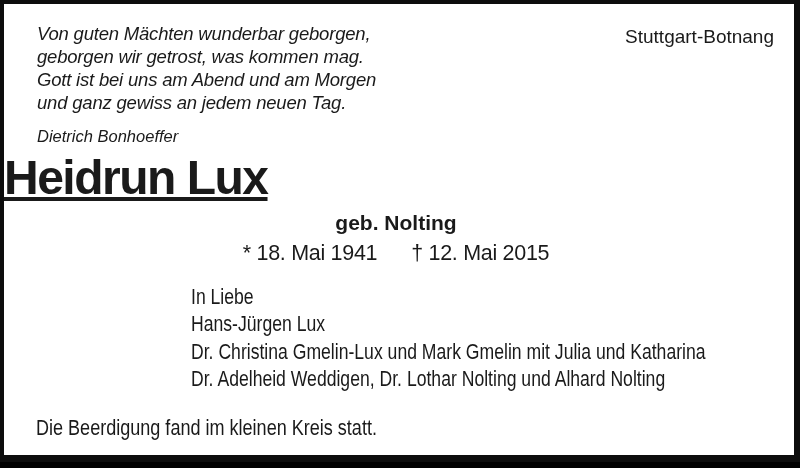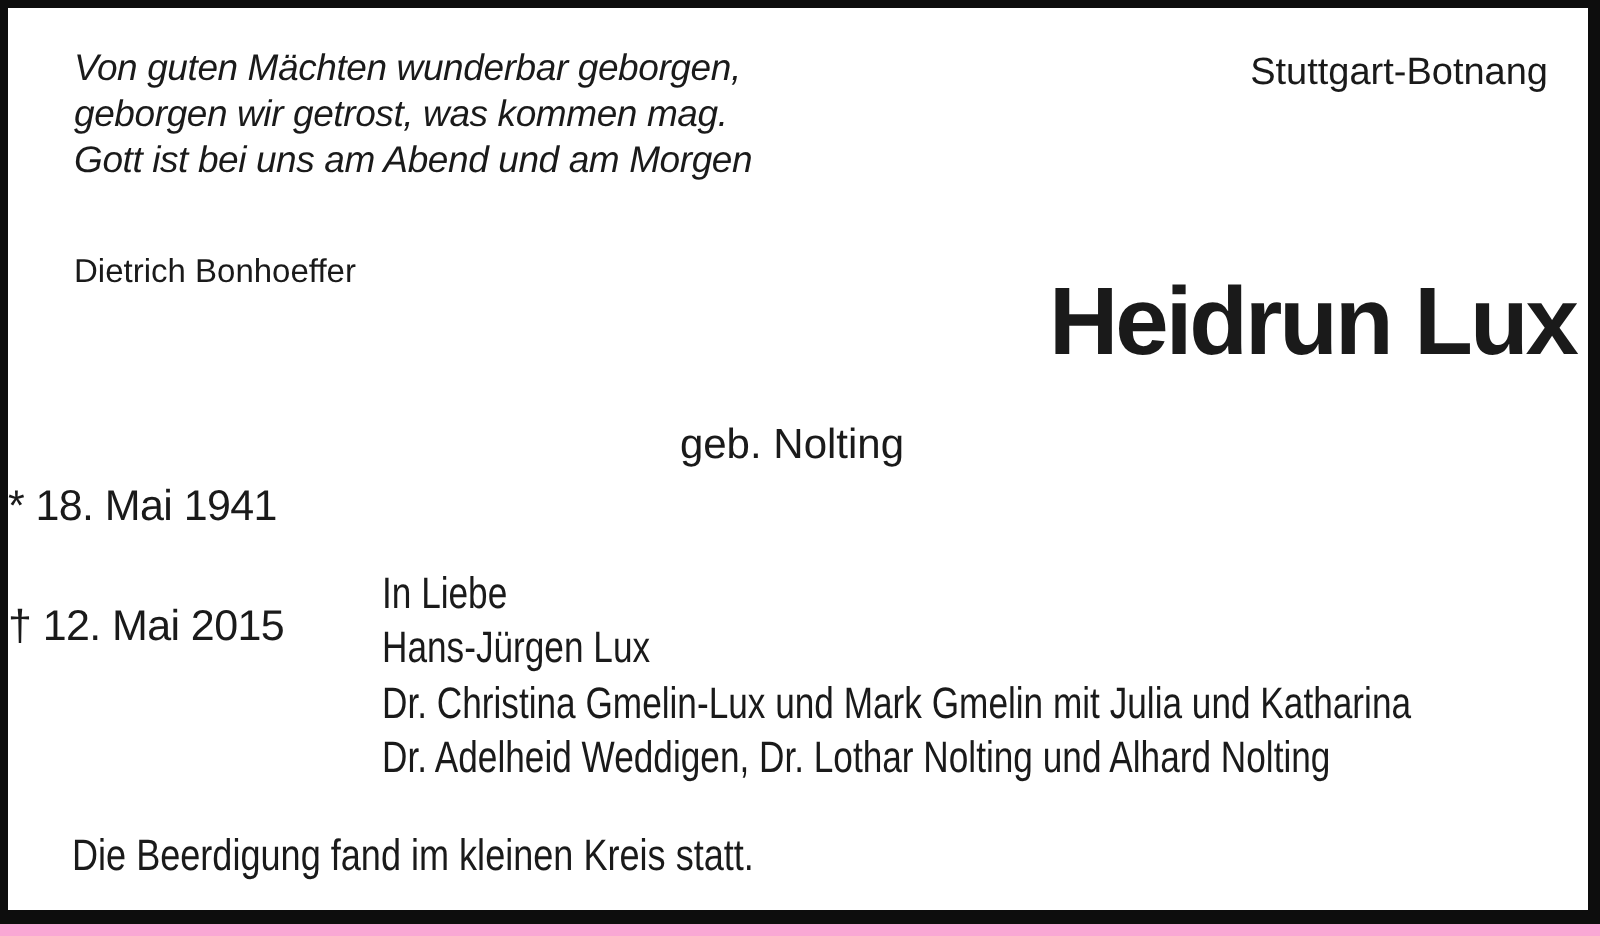--- a/index.html
+++ b/index.html
@@ -4,21 +4,21 @@
 <style>
   html, body { margin: 0; padding: 0; }
   body {
     font-family: "Liberation Sans", sans-serif;
     background: #5a5a5a;
   }
   .page {
     position: relative;
     width: 800px;
     height: 468px;
-    background: #f9a8d4;           
+    background: #000000;           
     overflow: hidden;
   }
   .notice {
     position: absolute;
     left: 0; top: 0;
     width: 800px;
     height: 462px;
     box-sizing: border-box;
     background: #ffffff;
     border: 4px solid #0d0d0d;     
@@ -32,60 +32,62 @@
     position: absolute;
     left: 33px; top: 18px;
     font-style: italic;
     font-size: 18.5px;
     line-height: 23px;
     letter-spacing: -0.2px;
   }
   .poem-author {
     position: absolute;
     left: 33px; top: 122px;
+    font-style: italic;
     font-size: 16.5px;
     line-height: 21px;
   }
 
   
   .location {
     position: absolute;
     right: 20px; top: 21px;
     font-size: 19px;
     line-height: 24px;
     text-align: right;
   }
 
   
   .name {
     position: absolute;
-    left: 0; right: 6px; top: 134px;
-    text-align: right;
+    left: 0; right: 6px; top: 150px;
+    text-align: left;
     font-size: 48px;
     line-height: 48px;
     font-weight: bold;
     letter-spacing: -1.5px;
+    text-decoration: underline;
   }
   .maiden {
     position: absolute;
     left: 0; right: 6px; top: 206px;
     text-align: center;
     font-size: 21px;
     line-height: 26px;
+    font-weight: bold;
   }
   .dates {
     position: absolute;
     left: 0; right: 6px; top: 236px;
     display: flex;
     justify-content: center;
     gap: 34px;
     font-size: 21.5px;
     line-height: 26px;
     letter-spacing: -0.3px;
-    flex-direction: column;
   }
 
   
   .mourners {
     position: absolute;
     left: 187px; top: 279px;
     font-size: 22px;
     line-height: 27.4px;
     transform: scaleX(0.8);        
     transform-origin: left top;
@@ -107,20 +109,21 @@
 </head>
 <body>
 
 <div class="page">
   <div class="notice">
 
     <div class="poem txt">
       <div>Von guten Mächten wunderbar geborgen,</div>
       <div>geborgen wir getrost, was kommen mag.</div>
       <div>Gott ist bei uns am Abend und am Morgen</div>
+      <div>und ganz gewiss an jedem neuen Tag.</div>
     </div>
     <div class="poem-author txt">Dietrich Bonhoeffer</div>
 
     <div class="location txt">Stuttgart-Botnang</div>
 
     <div class="name txt">Heidrun Lux</div>
     <div class="maiden txt">geb. Nolting</div>
 
     <div class="dates txt">
       <span>* 18. Mai 1941</span>

